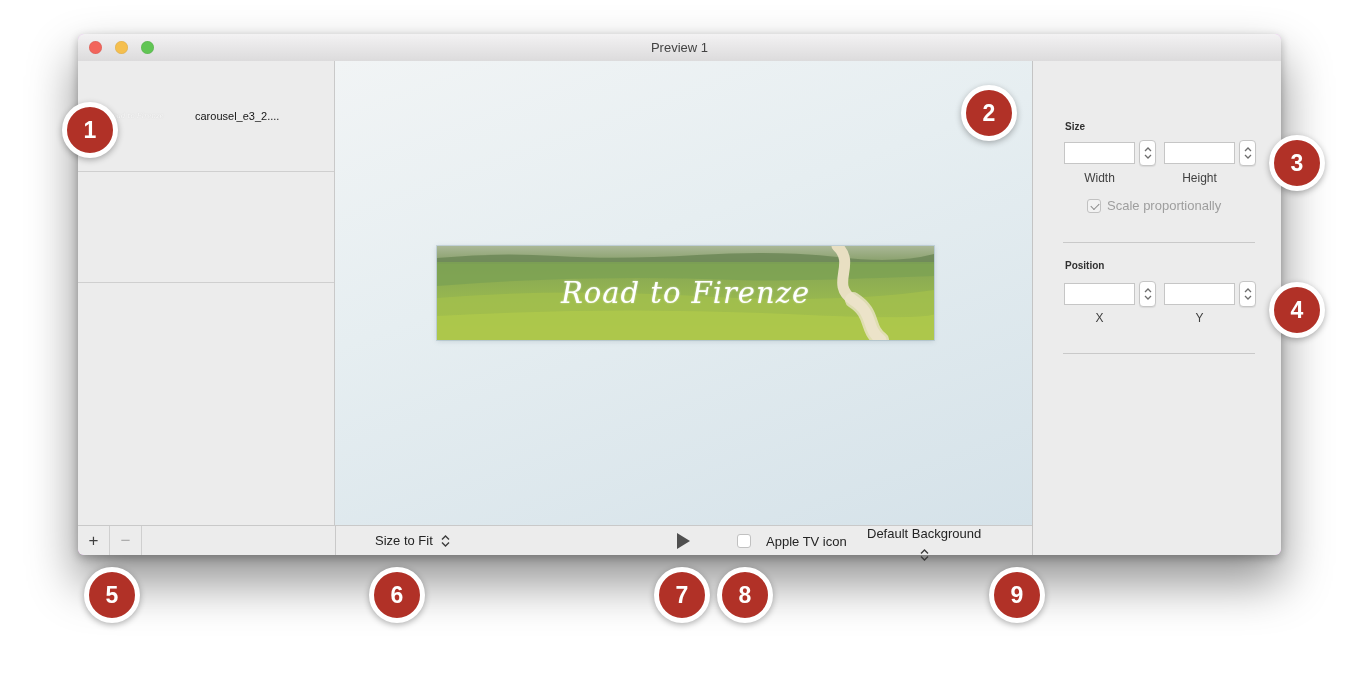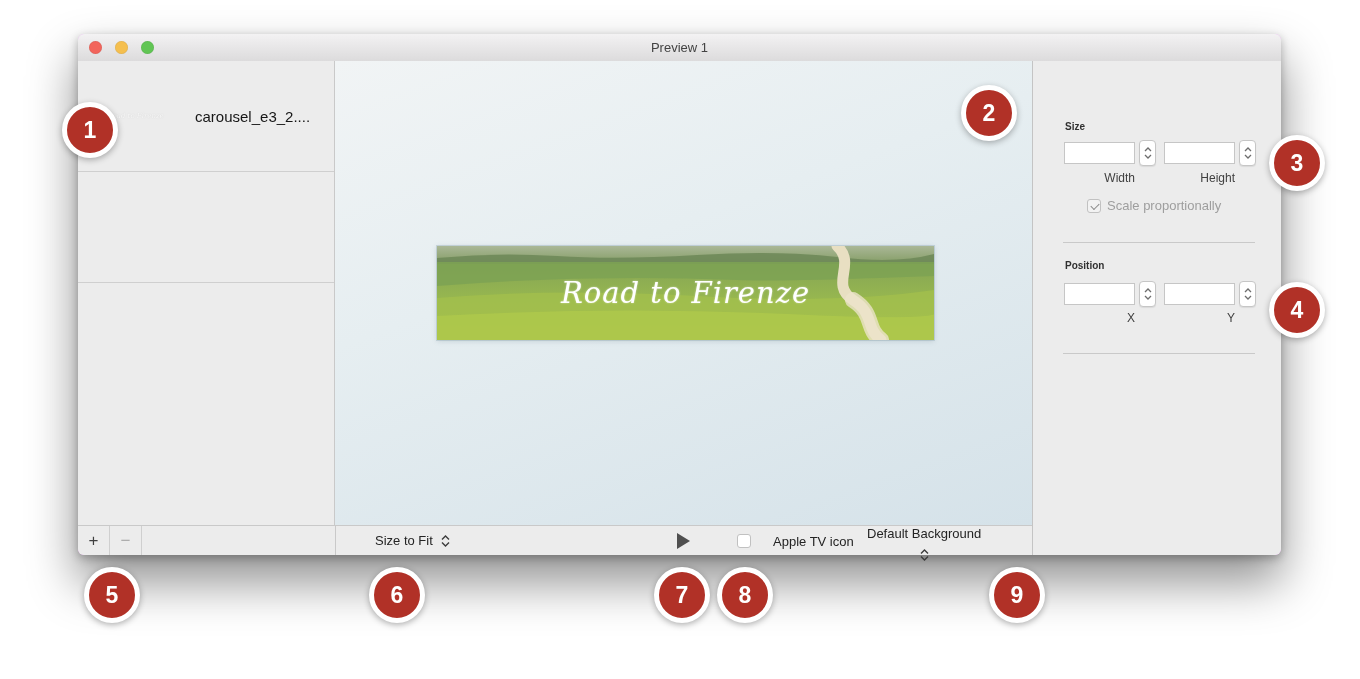--- a/index.html
+++ b/index.html
@@ -30,21 +30,21 @@
 
   
   .sidebar{
     position:absolute;left:0;top:27px;width:257px;height:464px;
     background:#ececec;border-right:1px solid #c9c9c9;box-sizing:border-box;
   }
   .side-row{height:110px;border-bottom:1px solid #cfcfcf;position:relative;}
   .side-row.empty{border-bottom:1px solid #cfcfcf;}
   .row-label{
     position:absolute;left:117px;top:50%;transform:translateY(-50%);
-    font-size:15px;color:#161616;white-space:nowrap;
+    font-size:11px;color:#161616;white-space:nowrap;
   }
   .thumb{position:absolute;left:8px;top:50%;transform:translateY(-50%);width:99px;}
   .thumb svg{display:block;}
   .thumb-textlayer{
     width:99px;text-align:center;
     font-family:"DejaVu Serif", serif;font-style:italic;
     font-size:7px;color:#ffffff;opacity:.75;text-shadow:0 0 1px rgba(180,180,180,.9);
     white-space:nowrap;
   }
 
@@ -74,21 +74,21 @@
   .insp-heading{position:absolute;left:32px;font-size:10px;font-weight:bold;color:#303030;}
   .field{
     position:absolute;width:63px;height:20px;background:#fff;border:1px solid #c6c6c6;
     font-size:12px;padding:0 3px;font-family:"Liberation Sans",sans-serif;color:#222;
   }
   .stepper{
     position:absolute;width:15px;height:24px;background:#fff;border:1px solid #c6c6c6;
     border-radius:4px;display:flex;flex-direction:column;align-items:center;
     justify-content:center;gap:2px;box-shadow:0 1px 1px rgba(0,0,0,.08);
   }
-  .field-label{position:absolute;font-size:12px;color:#3f3f3f;text-align:right;width:71px;}
+  .field-label{position:absolute;font-size:12px;color:#3f3f3f;text-align:center;width:71px;}
   .divider{position:absolute;left:30px;width:192px;height:1px;background:#c9c9c9;}
   .checkbox{
     width:14px;height:14px;border:1px solid #c1c1c1;border-radius:3px;background:#ffffff;
     box-sizing:border-box;position:relative;flex:none;
   }
   .checkbox.checked.dim{background:#f2f2f2;}
   .checkmark{
     position:absolute;left:3px;top:3px;width:7px;height:4px;
     border-left:1.5px solid #8a8a8a;border-bottom:1.5px solid #8a8a8a;
     transform:rotate(-45deg);
@@ -111,21 +111,21 @@
   .toolbar-vdiv{position:absolute;left:257px;top:0;width:1px;height:29px;background:#c9c9c9;}
   .select{
     position:absolute;top:0;height:29px;display:flex;align-items:center;gap:8px;
     font-size:13px;color:#242424;cursor:default;
   }
   .chevrons{display:flex;flex-direction:column;gap:2px;align-items:center;}
   .play{
     position:absolute;left:599px;top:7px;width:0;height:0;
     border-left:13px solid #4f4f4f;border-top:8px solid transparent;border-bottom:8px solid transparent;
   }
-  .tv-checkrow{position:absolute;left:659px;top:8px;display:flex;align-items:flex-start;gap:22px;}
+  .tv-checkrow{position:absolute;left:659px;top:8px;display:flex;align-items:flex-start;gap:15px;}
   .tv-checkrow .cb-label{font-size:13px;color:#242424;}
 
   
   .badge{
     position:absolute;width:46px;height:46px;border-radius:50%;
     background:#b13127;border:5px solid #ffffff;
     box-shadow:0 2px 6px rgba(0,0,0,.30);
     color:#ffffff;font-size:23px;font-weight:bold;
     display:flex;align-items:center;justify-content:center;
   }

